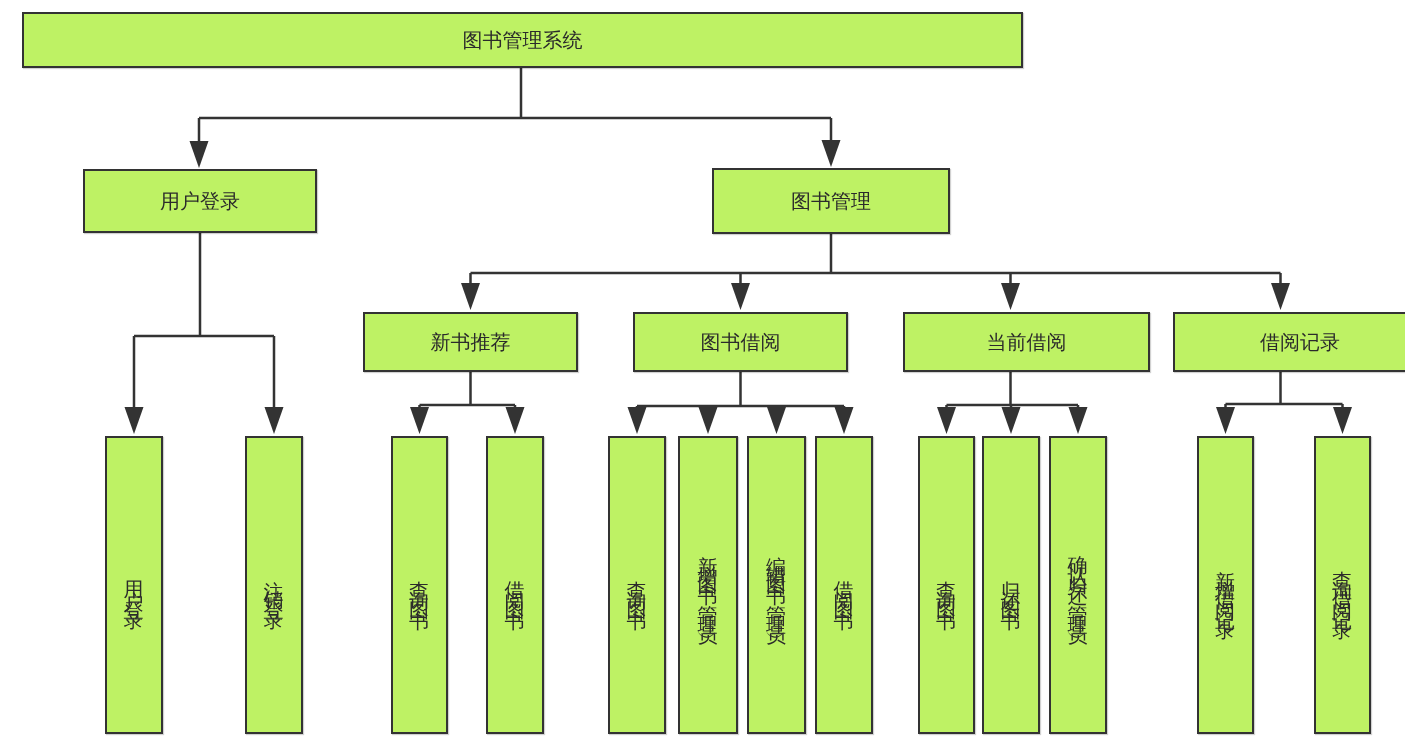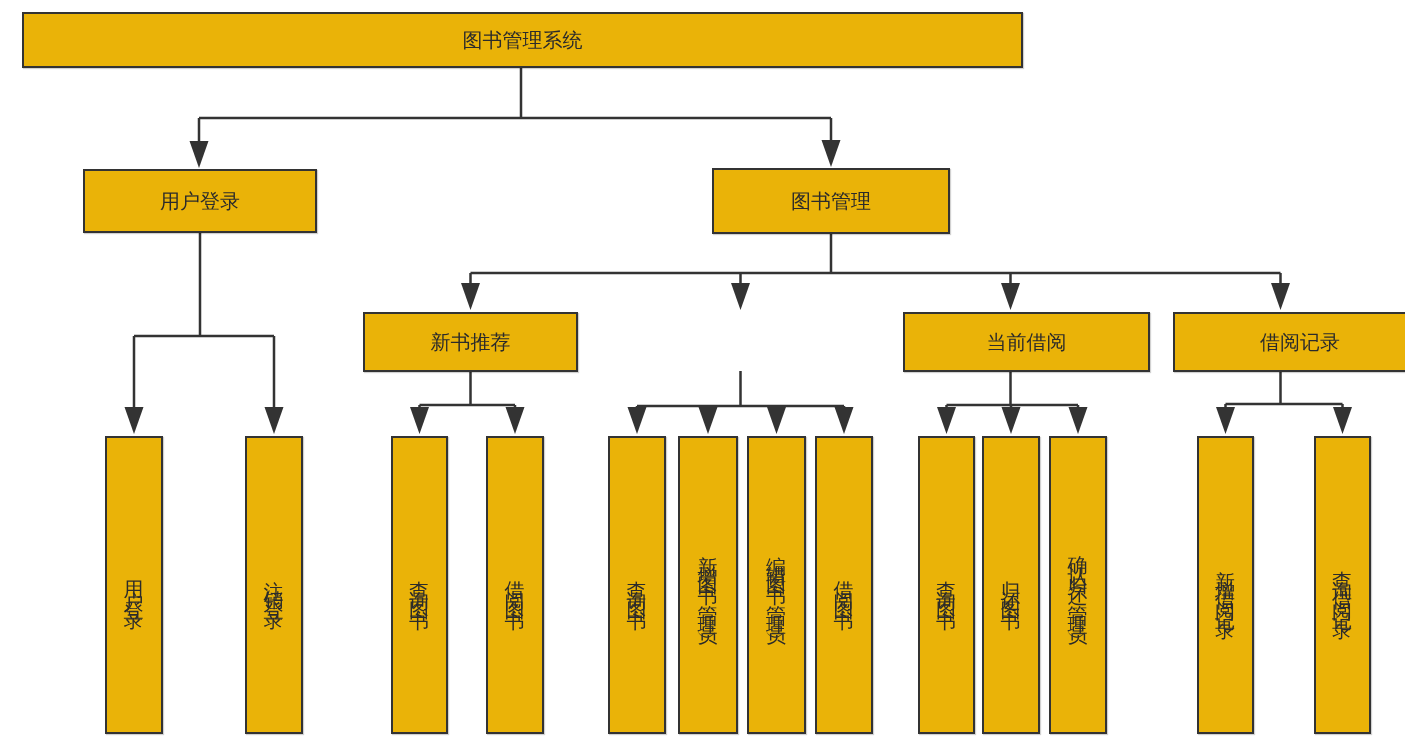--- a/index.html
+++ b/index.html
@@ -6,21 +6,21 @@
   .canvas{
     position:relative;
     width:1405px;height:747px;
     background:#ffffff;
     font-family:"Liberation Sans","DejaVu Sans",sans-serif;
     overflow:hidden;
   }
   svg.wires{position:absolute;left:0;top:0;z-index:1;}
   .box{
     position:absolute;
-    background:#eab308;
+    background:#bef264;
     border:2.5px solid #333333;
     box-sizing:border-box;
     display:flex;align-items:center;justify-content:center;
     color:#2b2b2b;
     font-size:20px;
     z-index:2;
     box-shadow:1px 1px 1px rgba(0,0,0,0.18);
   }
   .root-box{border-width:2.5px;}
   .leaf .vtext{
@@ -106,20 +106,21 @@
   </svg>
 
   <div class="box root-box" style="left:22px;top:12px;width:1001px;height:56px;">图书管理系统</div>
 
   <div class="box" style="left:83px;top:169px;width:234px;height:64px;">用户登录</div>
 
   <div class="box" style="left:363px;top:312px;width:215px;height:60px;">新书推荐</div>
 
   <div class="box" style="left:712px;top:168px;width:238px;height:66px;">图书管理</div>
 
+  <div class="box" style="left:633px;top:312px;width:215px;height:60px;">图书借阅</div>
 
   <div class="box" style="left:903px;top:312px;width:247px;height:60px;">当前借阅</div>
 
   <div class="box" style="left:1173px;top:312px;width:254px;height:60px;">借阅记录</div>
 
   <div class="box leaf" style="left:105px;top:436px;width:58px;height:298px;">
     <span class="vtext">用户登录</span>
   </div>
   <div class="box leaf" style="left:245px;top:436px;width:58px;height:298px;">
     <span class="vtext">注销登录</span>

